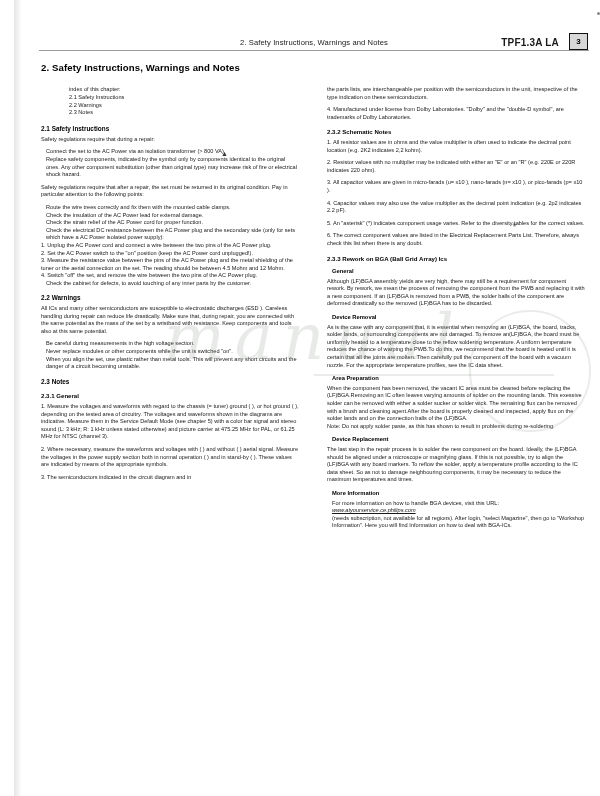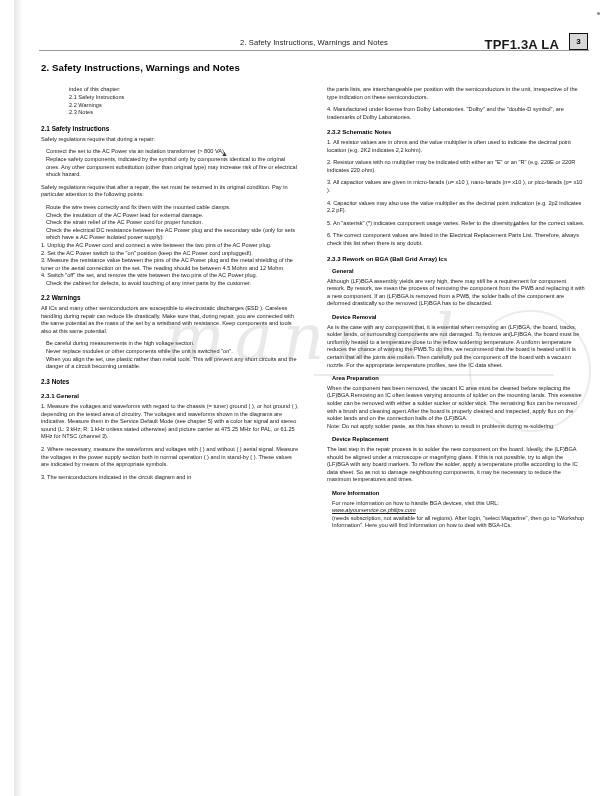--- a/index.html
+++ b/index.html
@@ -35,21 +35,21 @@
     width: 600px;
     text-align: center;
     font-size: 7.6px;
     letter-spacing: 0.1px;
     color: #1a1a1a;
   }
   .header-model {
     position: absolute;
     right: 55px;
     top: 37px;
-    font-size: 13px;
+    font-size: 10px;
     font-weight: bold;
     color: #1a1a1a;
     letter-spacing: 0.2px;
     text-align: center;
   }
   .header-pagebox {
     position: absolute;
     right: 26px;
     top: 33px;
     width: 17px;

